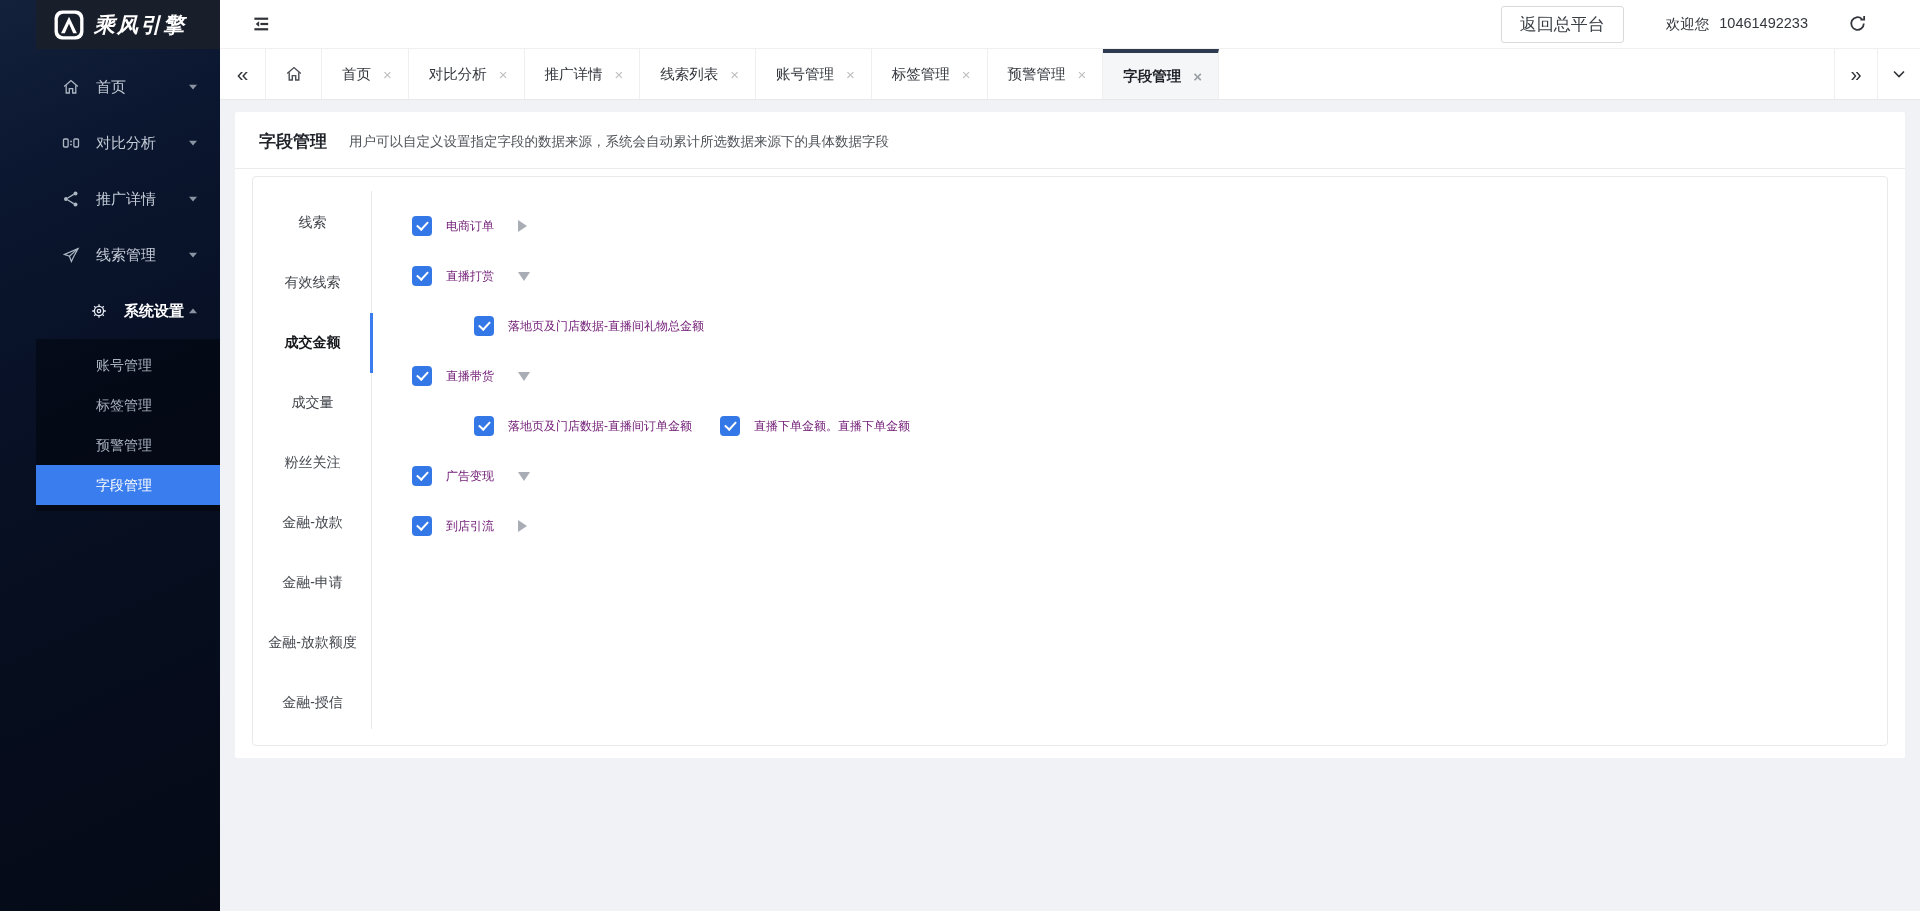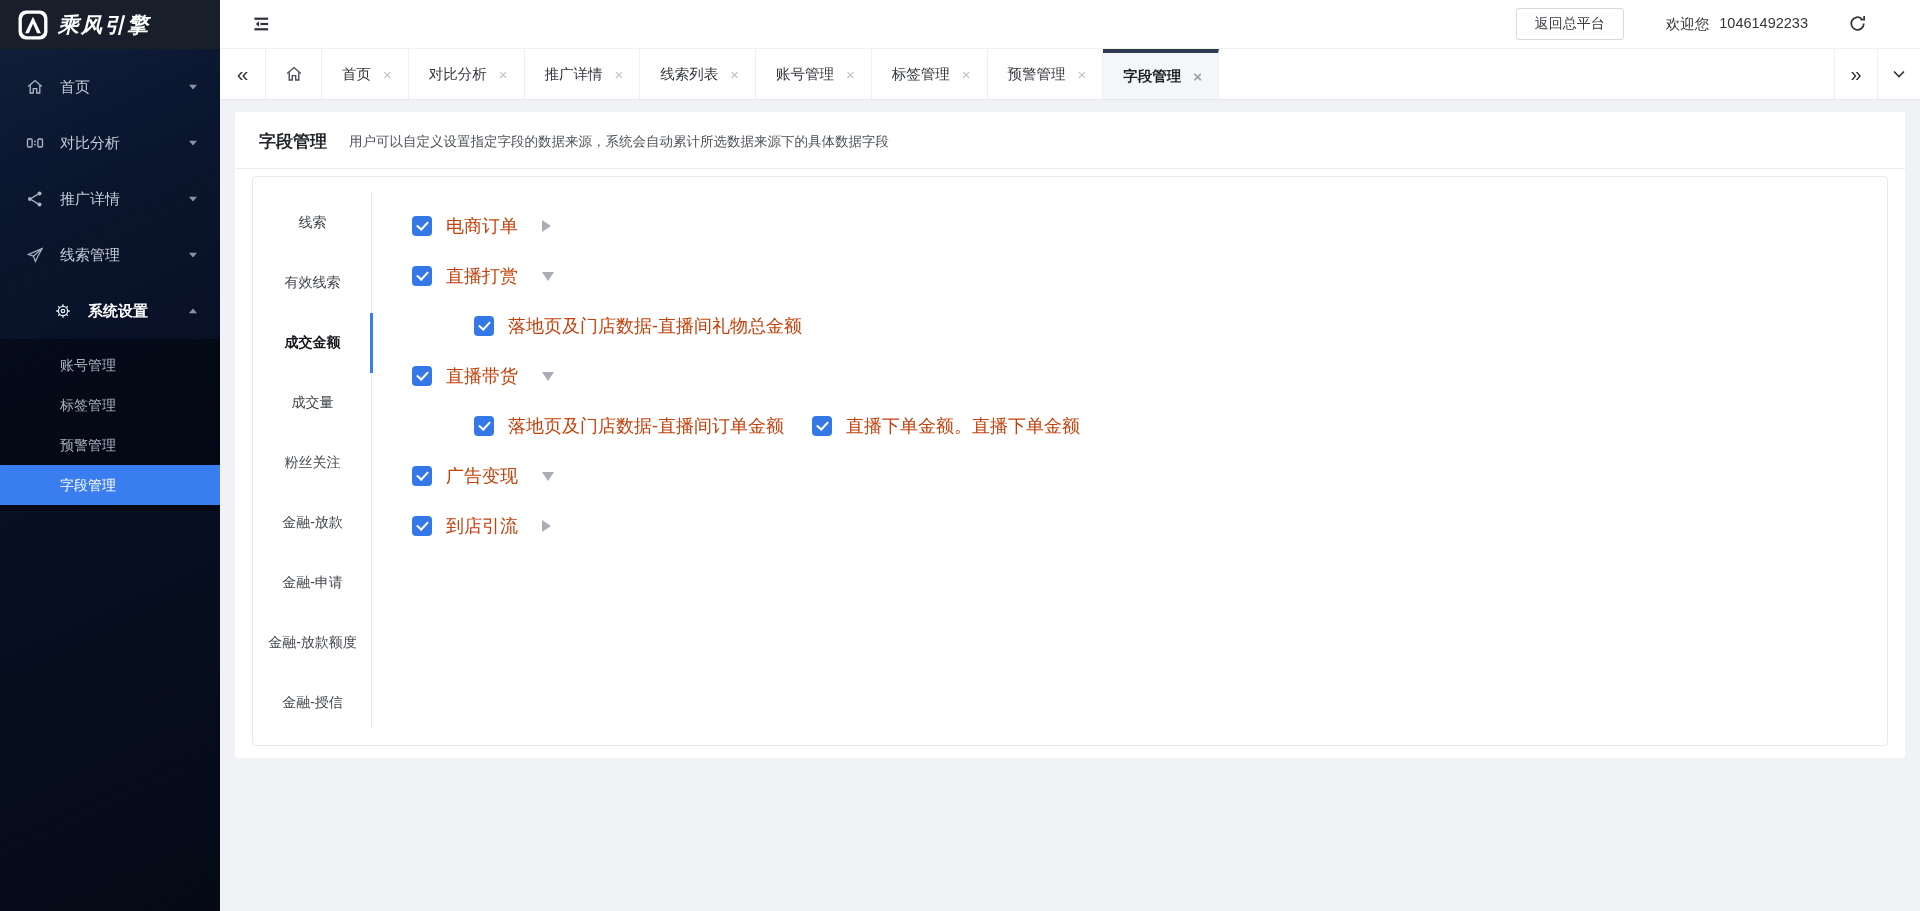--- a/index.html
+++ b/index.html
@@ -3,21 +3,21 @@
 <meta charset="utf-8">
 <style>
   * { margin:0; padding:0; box-sizing:border-box; }
   html,body { width:1920px; height:911px; overflow:hidden; background:#f0f2f5;
     font-family:"Liberation Sans","DejaVu Sans",sans-serif; }
   .app { display:flex; width:1920px; height:911px; }
 
   
   .sidebar { width:220px; height:911px; flex:0 0 220px;
     background:linear-gradient(155deg,#14213a 0%,#0b1730 18%,#081126 40%,#060d1d 70%,#050a16 100%);
-    display:flex; flex-direction:column; }
+    display:flex; flex-direction:column;padding-left:36px; }
   .logo-band { height:49px; background:#191f2a; display:flex; align-items:center; padding-left:18px; }
   .logo-icon { width:30px; height:30px; flex:0 0 30px; }
   .logo-text { color:#fff; font-size:21px; font-weight:bold; font-style:italic;
     letter-spacing:2px; margin-left:10px; white-space:nowrap; }
   .side-menu { padding-top:10px; }
   .side-item { height:56px; display:flex; align-items:center; padding:0 22px 0 26px;
     color:#c3cbd6; font-size:15px; cursor:pointer; }
   .side-item .si-icon { width:18px; height:18px; margin-right:16px; display:flex; align-items:center; color:#aeb7c4; }
   .side-item .si-icon svg { width:18px; height:18px; }
   .side-item .si-label { flex:1; }
@@ -31,21 +31,21 @@
   
   .main { flex:1; display:flex; flex-direction:column; min-width:0; }
 
   
   .top-header { height:49px; background:#fff; display:flex; align-items:center;
     padding:0 52px 0 30px; border-bottom:1px solid #f0f0f0; }
   .collapse-btn { width:22px; height:22px; color:#2f3338; cursor:pointer; }
   .collapse-btn svg { width:22px; height:22px; }
   .th-spacer { flex:1; }
   .back-btn { border:1px solid #d9d9d9; border-radius:3px; background:#fff; color:#3a3f45;
-    font-size:14px; padding:6px 18px; cursor:pointer; font-family:inherit; }
+    font-size:17px; padding:6px 18px; cursor:pointer; font-family:inherit; }
   .welcome { margin-left:42px; font-size:14.5px; color:#33373d; display:flex; gap:10px; }
   .refresh-btn { margin-left:40px; width:20px; height:20px; color:#33373d; cursor:pointer; }
   .refresh-btn svg { width:19px; height:19px; }
 
   
   .tab-bar { height:51px; background:#fff; display:flex; align-items:stretch;
     border-bottom:1px solid #e8e8e8; }
   .tb-cell { display:flex; align-items:center; justify-content:center; color:#33373d;
     border-right:1px solid #efefef; cursor:pointer; }
   .tb-left-arrows { width:46px; font-size:21px; color:#2f3338; }
@@ -79,21 +79,21 @@
   .cat-indicator { position:absolute; right:-1px; top:0; width:3px; height:60px; background:#3a7dee; display:none; }
   .cat-item.active .cat-indicator { display:block; }
 
   .tree-col { flex:1; padding:36px 20px 0 40px; }
   .tree-row { display:flex; align-items:center; height:26px; margin-bottom:24px; }
   .tree-row.child-row { padding-left:62px; }
   .tree-row.parent.after-children { margin-top:9px; }
   .cbx { width:20px; height:20px; flex:0 0 20px; background:#3478e7; border-radius:4px; position:relative; cursor:pointer; }
   .cbx::after { content:""; position:absolute; left:6.5px; top:3px; width:5px; height:9px;
     border:solid #fff; border-width:0 2px 2px 0; transform:rotate(43deg); }
-  .tree-label { margin-left:14px; font-size:18px; color:#c2410c; white-space:nowrap; }
+  .tree-label { margin-left:14px; font-size:12px; color:#701a75; white-space:nowrap; }
   .tree-caret { margin-left:24px; width:0; height:0; }
   .tree-caret.right { border-top:6px solid transparent; border-bottom:6px solid transparent; border-left:9px solid #a9adb5; }
   .tree-caret.down { border-left:6px solid transparent; border-right:6px solid transparent; border-top:9px solid #a9adb5; }
   .child-group { display:flex; align-items:center; }
   .child-item { display:flex; align-items:center; margin-right:28px; }
 </style>
 </head>
 <body>
 
 <div class="app">

